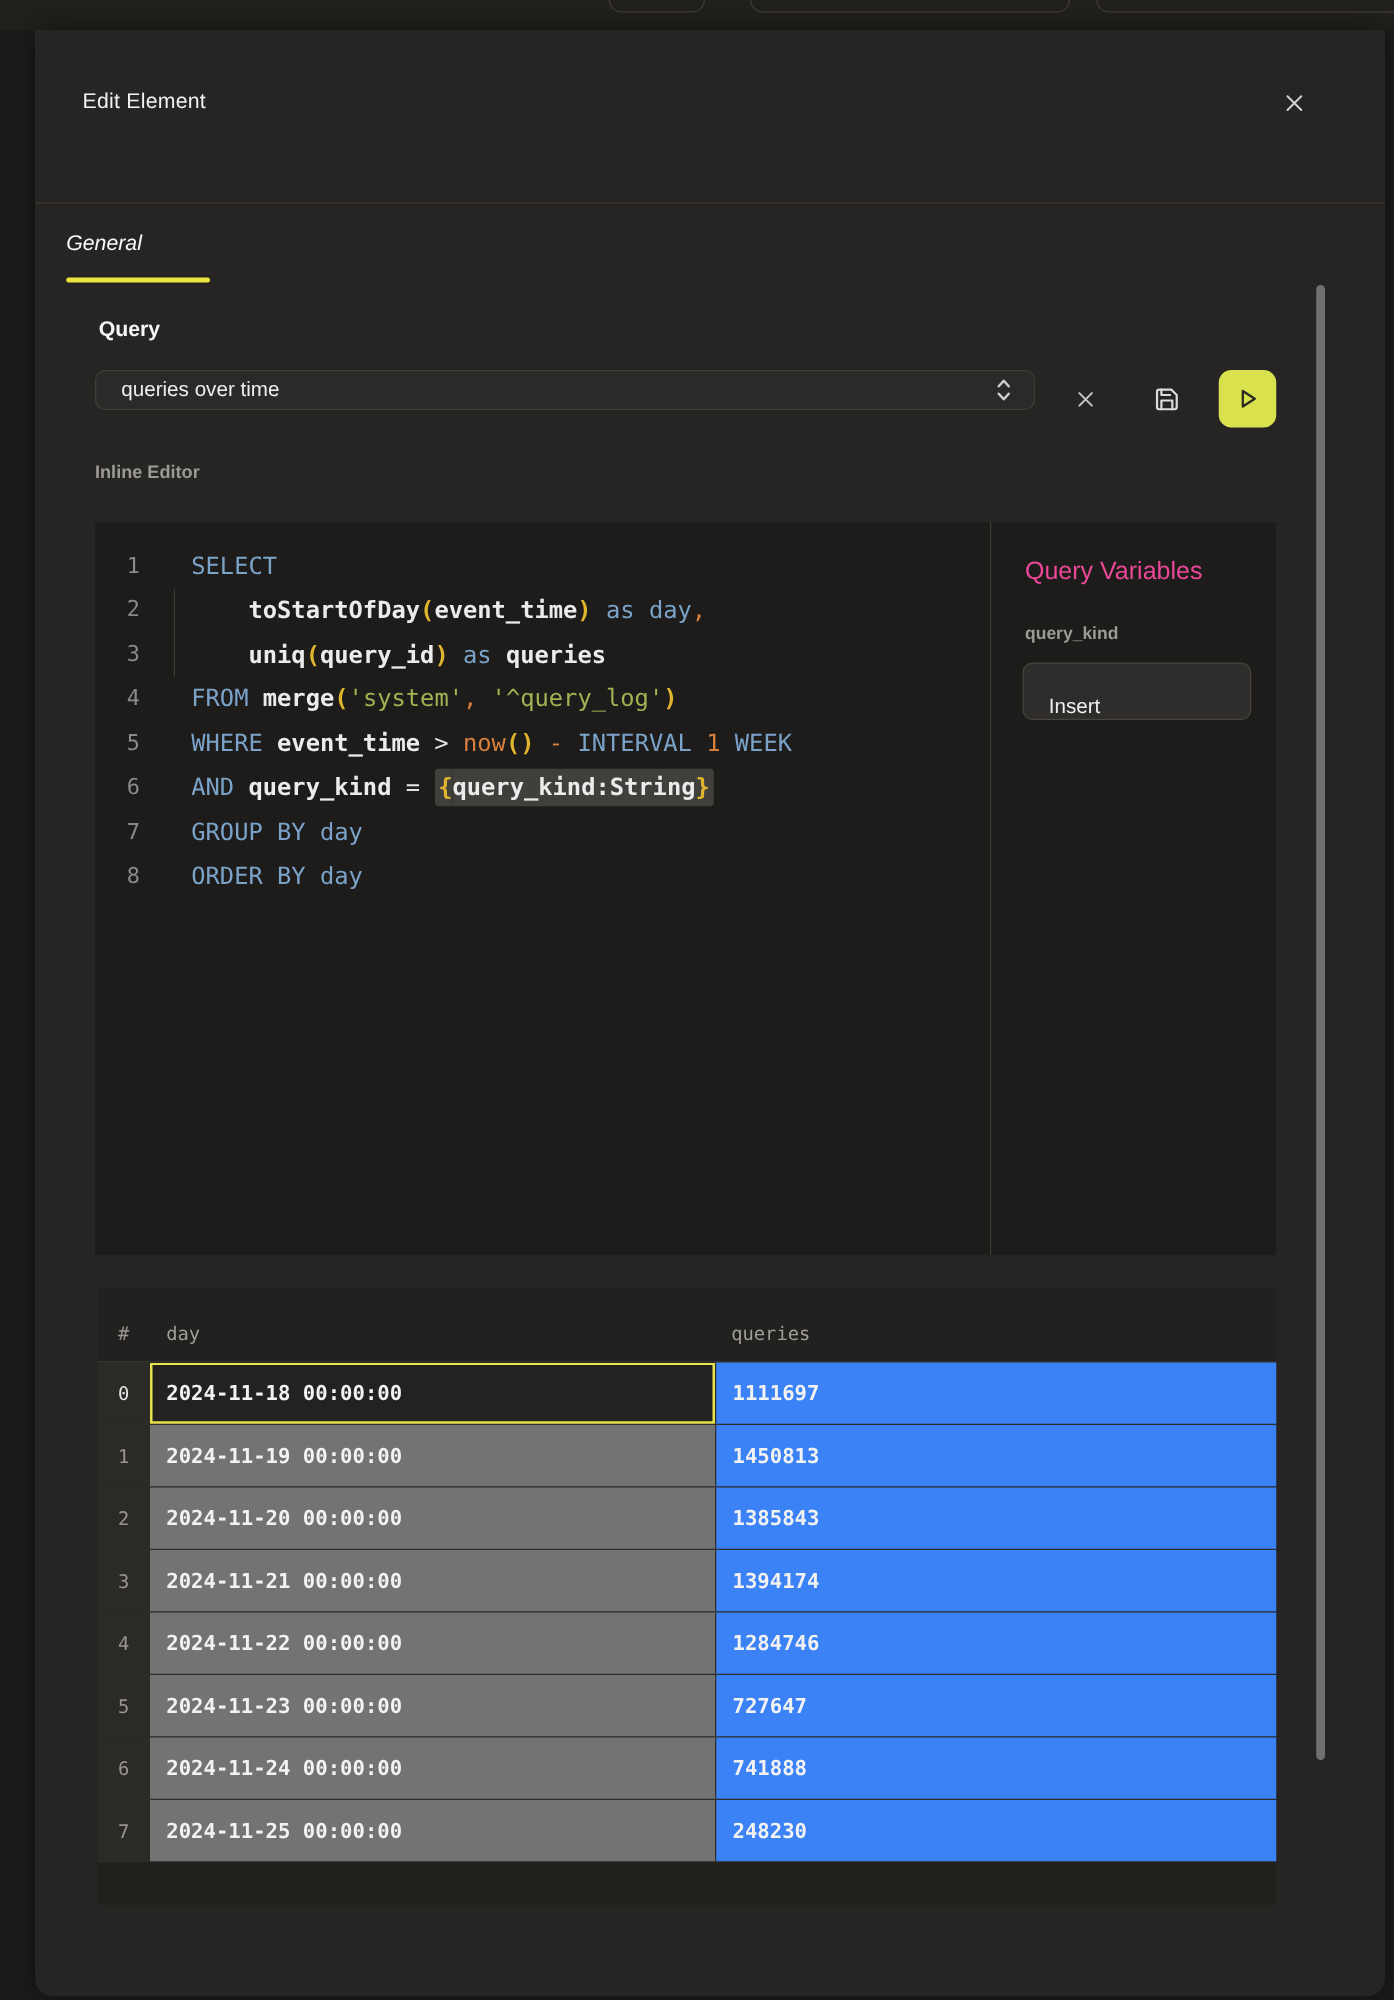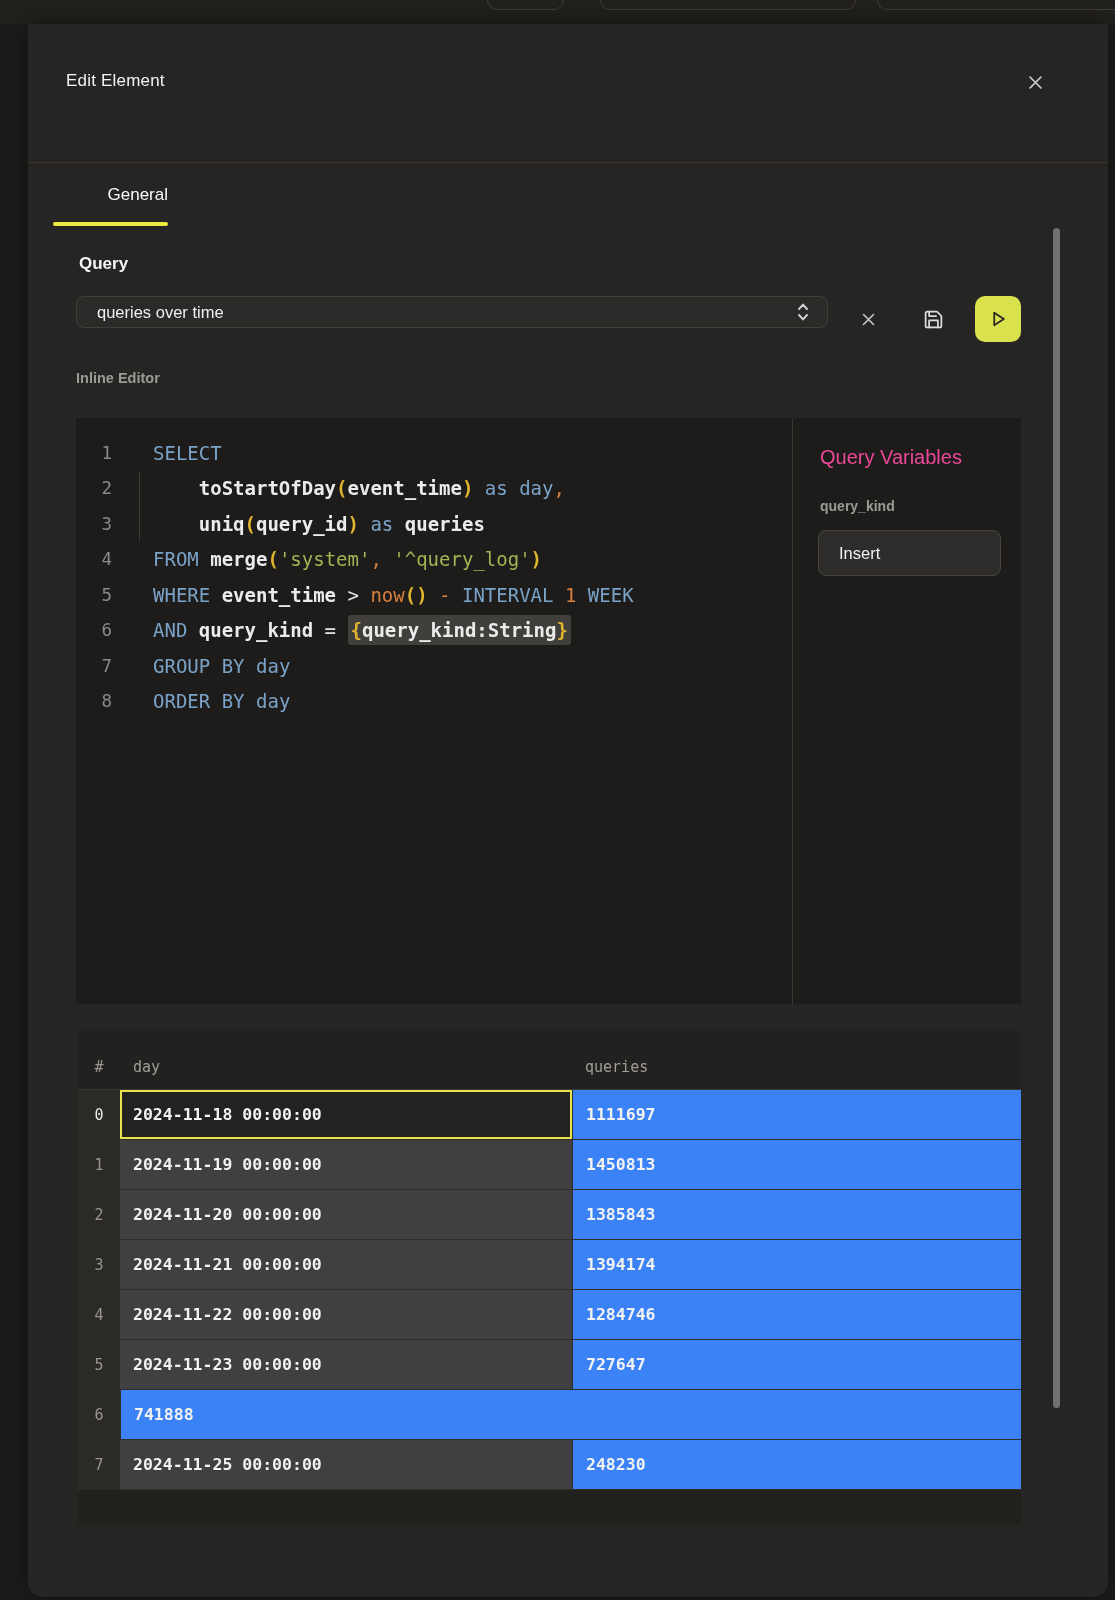--- a/index.html
+++ b/index.html
@@ -18,21 +18,21 @@
   
   .modal {
     position:absolute; left:28px; top:24px; width:1080px; height:1573px;
     background:#272524; border-radius:0 0 14px 14px; box-shadow:0 0 26px rgba(0,0,0,.5);
   }
   .modal-title { position:absolute; left:38px; top:47px; font-size:17px; color:#f2f2f2; letter-spacing:.2px; }
   .close-btn { position:absolute; left:994px; top:45px; width:26px; height:26px; display:flex; align-items:center; justify-content:center; cursor:pointer; }
   .hdr-divider { position:absolute; left:0; top:138px; width:100%; height:1px; background:#3a3733; }
 
   
-  .tab-label { position:absolute; left:25px; top:161px; width:115px; text-align:right; font-size:17px; color:#fafafa; }
+  .tab-label { position:absolute; left:25px; top:161px; width:115px; text-align:left; font-size:17px; color:#fafafa;font-style:italic; }
   .tab-underline { position:absolute; left:25px; top:198px; width:115px; height:4px; border-radius:2px; background:#ece73c; }
 
   
   .query-heading { position:absolute; left:51px; top:230px; font-size:17px; font-weight:bold; color:#f5f5f5; }
   .query-select {
     position:absolute; left:48px; top:272px; width:752px; height:32px;
     background:#2b2a28; border:1px solid #403e3a; border-radius:8px;
     display:flex; align-items:center; padding:0 16px 0 20px; color:#eeeeee; font-size:16.5px; cursor:pointer;
   }
   .query-select .sel-text { flex:1; }
@@ -63,34 +63,34 @@
   .tk-chipl { padding-left:3px; border-radius:3px 0 0 3px; }
   .tk-chipr { padding-right:3px; border-radius:0 3px 3px 0; }
 
   .editor-vdiv { position:absolute; left:716px; top:0; width:1px; height:100%; background:#3a3834; }
   .vars-panel { position:absolute; left:717px; top:0; width:228px; height:100%; }
   .vars-title { position:absolute; left:27px; top:28px; font-size:20px; color:#ec4899; }
   .var-name { position:absolute; left:27px; top:80px; font-size:14px; font-weight:bold; color:#9c9a96; }
   .insert-btn {
     position:absolute; left:25px; top:112px; width:183px; height:46px;
     background:#2e2d2b; border:1px solid #47443f; border-radius:8px;
-    color:#f0f0f0; font-size:16.5px; display:flex; align-items:center; padding-left:20px; cursor:pointer;
+    color:#f0f0f0; font-size:16.5px; display:flex; align-items:flex-end; padding-left:20px; cursor:pointer;
   }
 
   
   .scroll-thumb { position:absolute; left:1025px; top:204px; width:7px; height:1180px; background:#707070; border-radius:4px; }
 
   
   .results { position:absolute; left:50px; top:1006px; width:943px; font-family:"DejaVu Sans Mono", monospace; }
   .t-head { display:flex; height:60px; align-items:center; border-bottom:1px solid #3a3834; background:#232120; color:#a09e99; font-size:15px; padding-top:14px; }
   .t-row { display:flex; height:50px; align-items:stretch; border-bottom:1px solid #302e2a; }
   .t-cell { display:flex; align-items:center; }
   .col-idx { flex:0 0 42px; justify-content:center; background:#2b2a27; color:#98968f; font-size:15px; }
   .t-head .col-idx { background:transparent; }
-  .col-day { flex:0 0 452px; padding-left:13px; background:#404040; color:#f2f2f2; font-size:16.5px; font-weight:bold; }
+  .col-day { flex:0 0 452px; padding-left:13px; background:#737373; color:#f2f2f2; font-size:16.5px; font-weight:bold; }
   .col-q   { flex:1; padding-left:13px; background:#3b82f6; color:#f2f2f2; font-size:16.5px; font-weight:bold; border-left:1px solid #302e2a; }
   .t-head .col-day, .t-head .col-q { background:transparent; color:#a09e99; font-size:15px; font-weight:normal; border-left:none; }
   .cell-selected { box-shadow:inset 0 0 0 2px #e8e34d; background:#232220 !important; }
   .idx-sel { color:#e8e8e8 !important; }
   .t-footer { height:34px; background:#21201c; }
 </style>
 </head>
 <body>
 
 <div class="topbar">
@@ -228,20 +228,21 @@
           <div class="t-cell col-day">2024-11-22 00:00:00</div>
           <div class="t-cell col-q">1284746</div>
         </div>
         <div class="t-row">
           <div class="t-cell col-idx">5</div>
           <div class="t-cell col-day">2024-11-23 00:00:00</div>
           <div class="t-cell col-q">727647</div>
         </div>
         <div class="t-row">
           <div class="t-cell col-idx">6</div>
+          <div class="t-cell col-day">2024-11-24 00:00:00</div>
           <div class="t-cell col-q">741888</div>
         </div>
         <div class="t-row">
           <div class="t-cell col-idx">7</div>
           <div class="t-cell col-day">2024-11-25 00:00:00</div>
           <div class="t-cell col-q">248230</div>
         </div>
       </div>
     <div class="t-footer"></div>
   </div>

